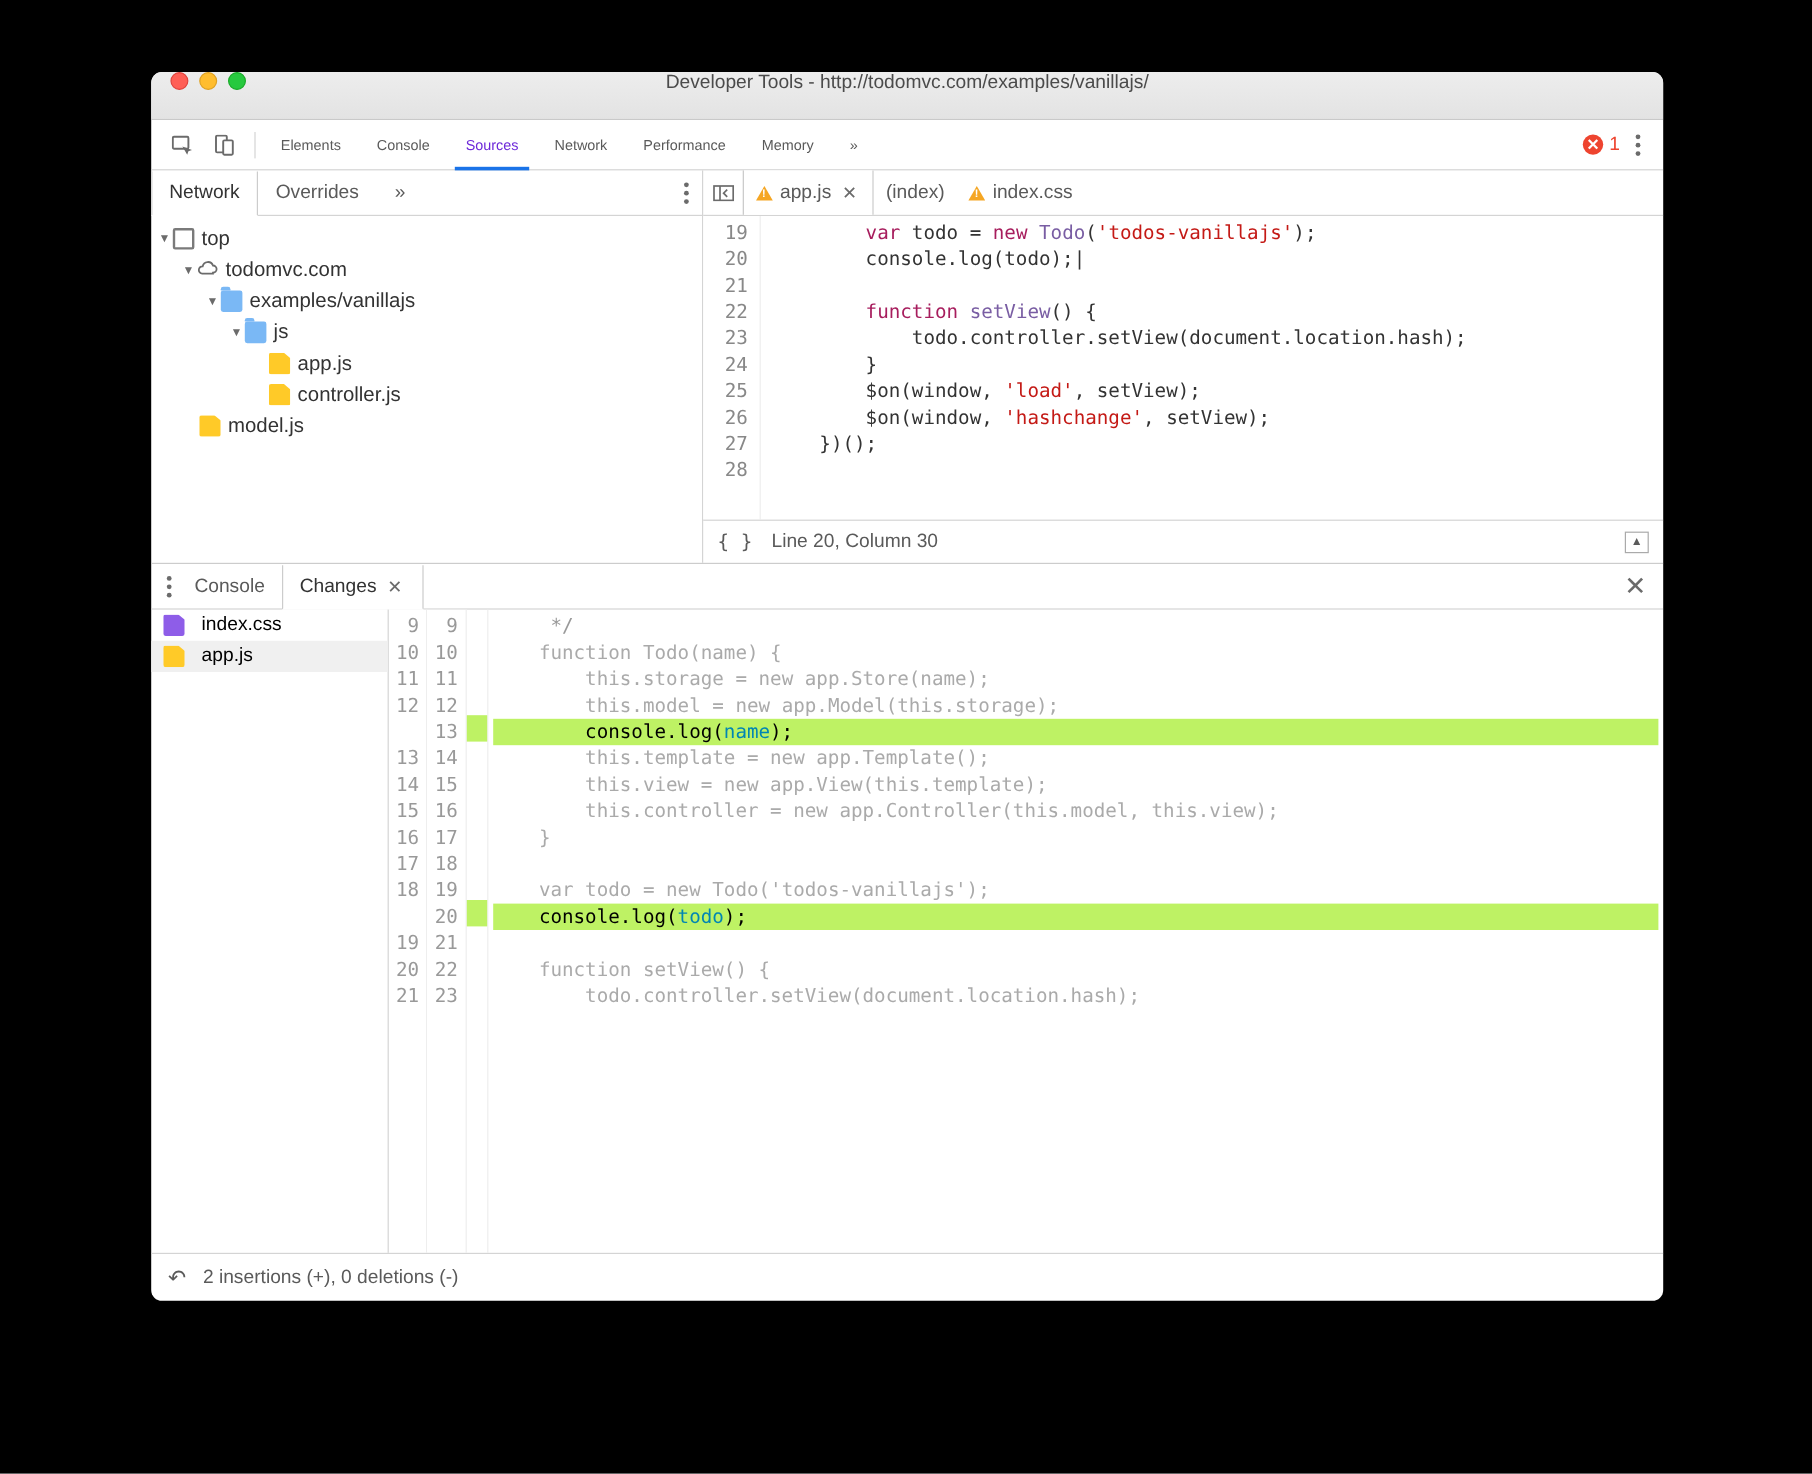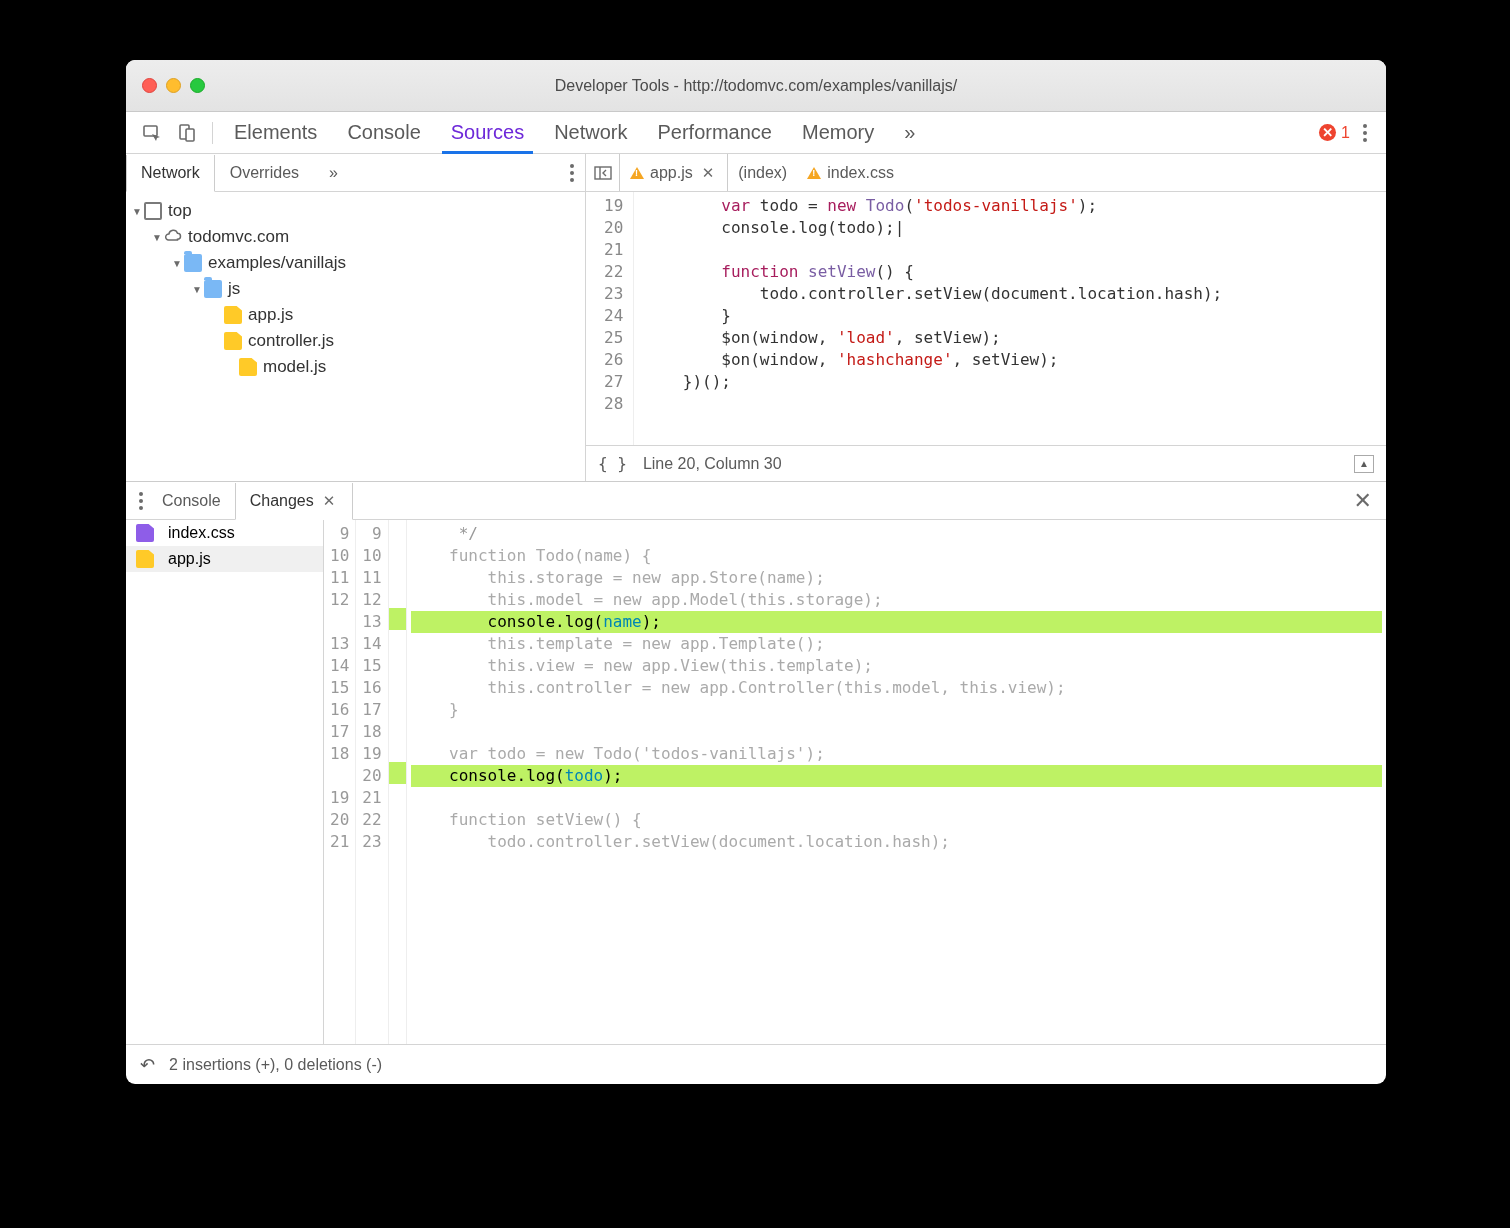--- a/index.html
+++ b/index.html
@@ -1,29 +1,29 @@
 <!DOCTYPE html>
 <html><head>
 <meta charset="utf-8">
 <style>
 *{box-sizing:border-box;margin:0;padding:0}
 body{background:#000;font-family:-apple-system,BlinkMacSystemFont,"Helvetica Neue",sans-serif;font-size:13px;width:1510px;height:1228px;position:relative}
 .window{position:absolute;left:126px;top:60px;width:1260px;height:1024px;background:#fff;border-radius:9px;box-shadow:0 30px 70px rgba(0,0,0,.45),0 0 0 1px rgba(0,0,0,.1);overflow:hidden;display:flex;flex-direction:column;font-size:16px}
-.titlebar{height:52px;background:linear-gradient(#ededed,#e3e3e3);border-bottom:1px solid #c9c9c9;display:flex;align-items:center;position:relative}
+.titlebar{height:40px;background:linear-gradient(#ededed,#e3e3e3);border-bottom:1px solid #c9c9c9;display:flex;position:relative}
 .traffic{display:flex;gap:9px;padding-left:16px}
 .tdot{width:15px;height:15px;border-radius:50%}
 .tdot.r{background:#ff5f56;border:1px solid #e0443e}
 .tdot.y{background:#ffbd2e;border:1px solid #dea123}
 .tdot.g{background:#27c93f;border:1px solid #1aab29}
 .title{position:absolute;left:0;right:0;text-align:center;color:#4b4b4b;font-size:16px;pointer-events:none}
 .toolbar{height:42px;border-bottom:1px solid #d4d4d4;display:flex;align-items:center;padding:0 8px;color:#5a5a5a}
 .tb-ic{width:24px;height:24px;margin:0 6px;display:flex;align-items:center;justify-content:center;color:#6b6b6b}
 .sep{width:1px;height:22px;background:#d4d4d4;margin:0 6px}
 .tabs{display:flex;align-items:center;flex:1;gap:0;position:relative;height:100%}
-.tab{padding:0 15px;height:100%;display:flex;align-items:center;color:#5a5a5a;cursor:pointer;position:relative;font-size:20px}
+.tab{padding:0 15px;height:100%;display:flex;align-items:center;color:#5a5a5a;cursor:pointer;position:relative;font-size:12px}
 .tab.active{color:#6d28d9}
 .tab.active::after{content:"";position:absolute;bottom:-1px;left:6px;right:6px;height:3px;background:#1a73e8}
 .tb-right{display:flex;align-items:center;gap:8px;padding-right:6px}
 .errbadge{display:flex;align-items:center;gap:5px;color:#ee442f;font-size:16px}
 .errcirc{width:17px;height:17px;border-radius:50%;background:#ee442f;display:flex;align-items:center;justify-content:center;color:#fff;font-weight:bold;font-size:13px}
 .menu-ic{display:flex;flex-direction:column;gap:3px;padding:5px}
 .menu-ic span{width:4px;height:4px;border-radius:50%;background:#6b6b6b}
 .upper{display:flex;height:328px;border-bottom:1px solid #ccc}
 .nav{width:460px;display:flex;flex-direction:column;border-right:1px solid #d4d4d4}
 .nav-tabs-row{height:38px;border-bottom:1px solid #d4d4d4;display:flex;align-items:center}
@@ -161,21 +161,21 @@
             <span>js</span>
           </div>
         <div class="trow" style="padding-left:98px">
             <span class="fic ic-file"></span>
             <span>app.js</span>
           </div>
         <div class="trow" style="padding-left:98px">
             <span class="fic ic-file"></span>
             <span>controller.js</span>
           </div>
-        <div class="trow" style="padding-left:113px">
+        <div class="trow" style="padding-left:40px">
             <span class="fic ic-file"></span>
             <span>model.js</span>
           </div>
       </div>
     </div>
 
     <div class="src">
       <div class="src-hdr">
         <div class="src-nav-ic">
           <svg width="18" height="14" viewBox="0 0 18 14" fill="none" stroke="currentColor" stroke-width="1.4">

